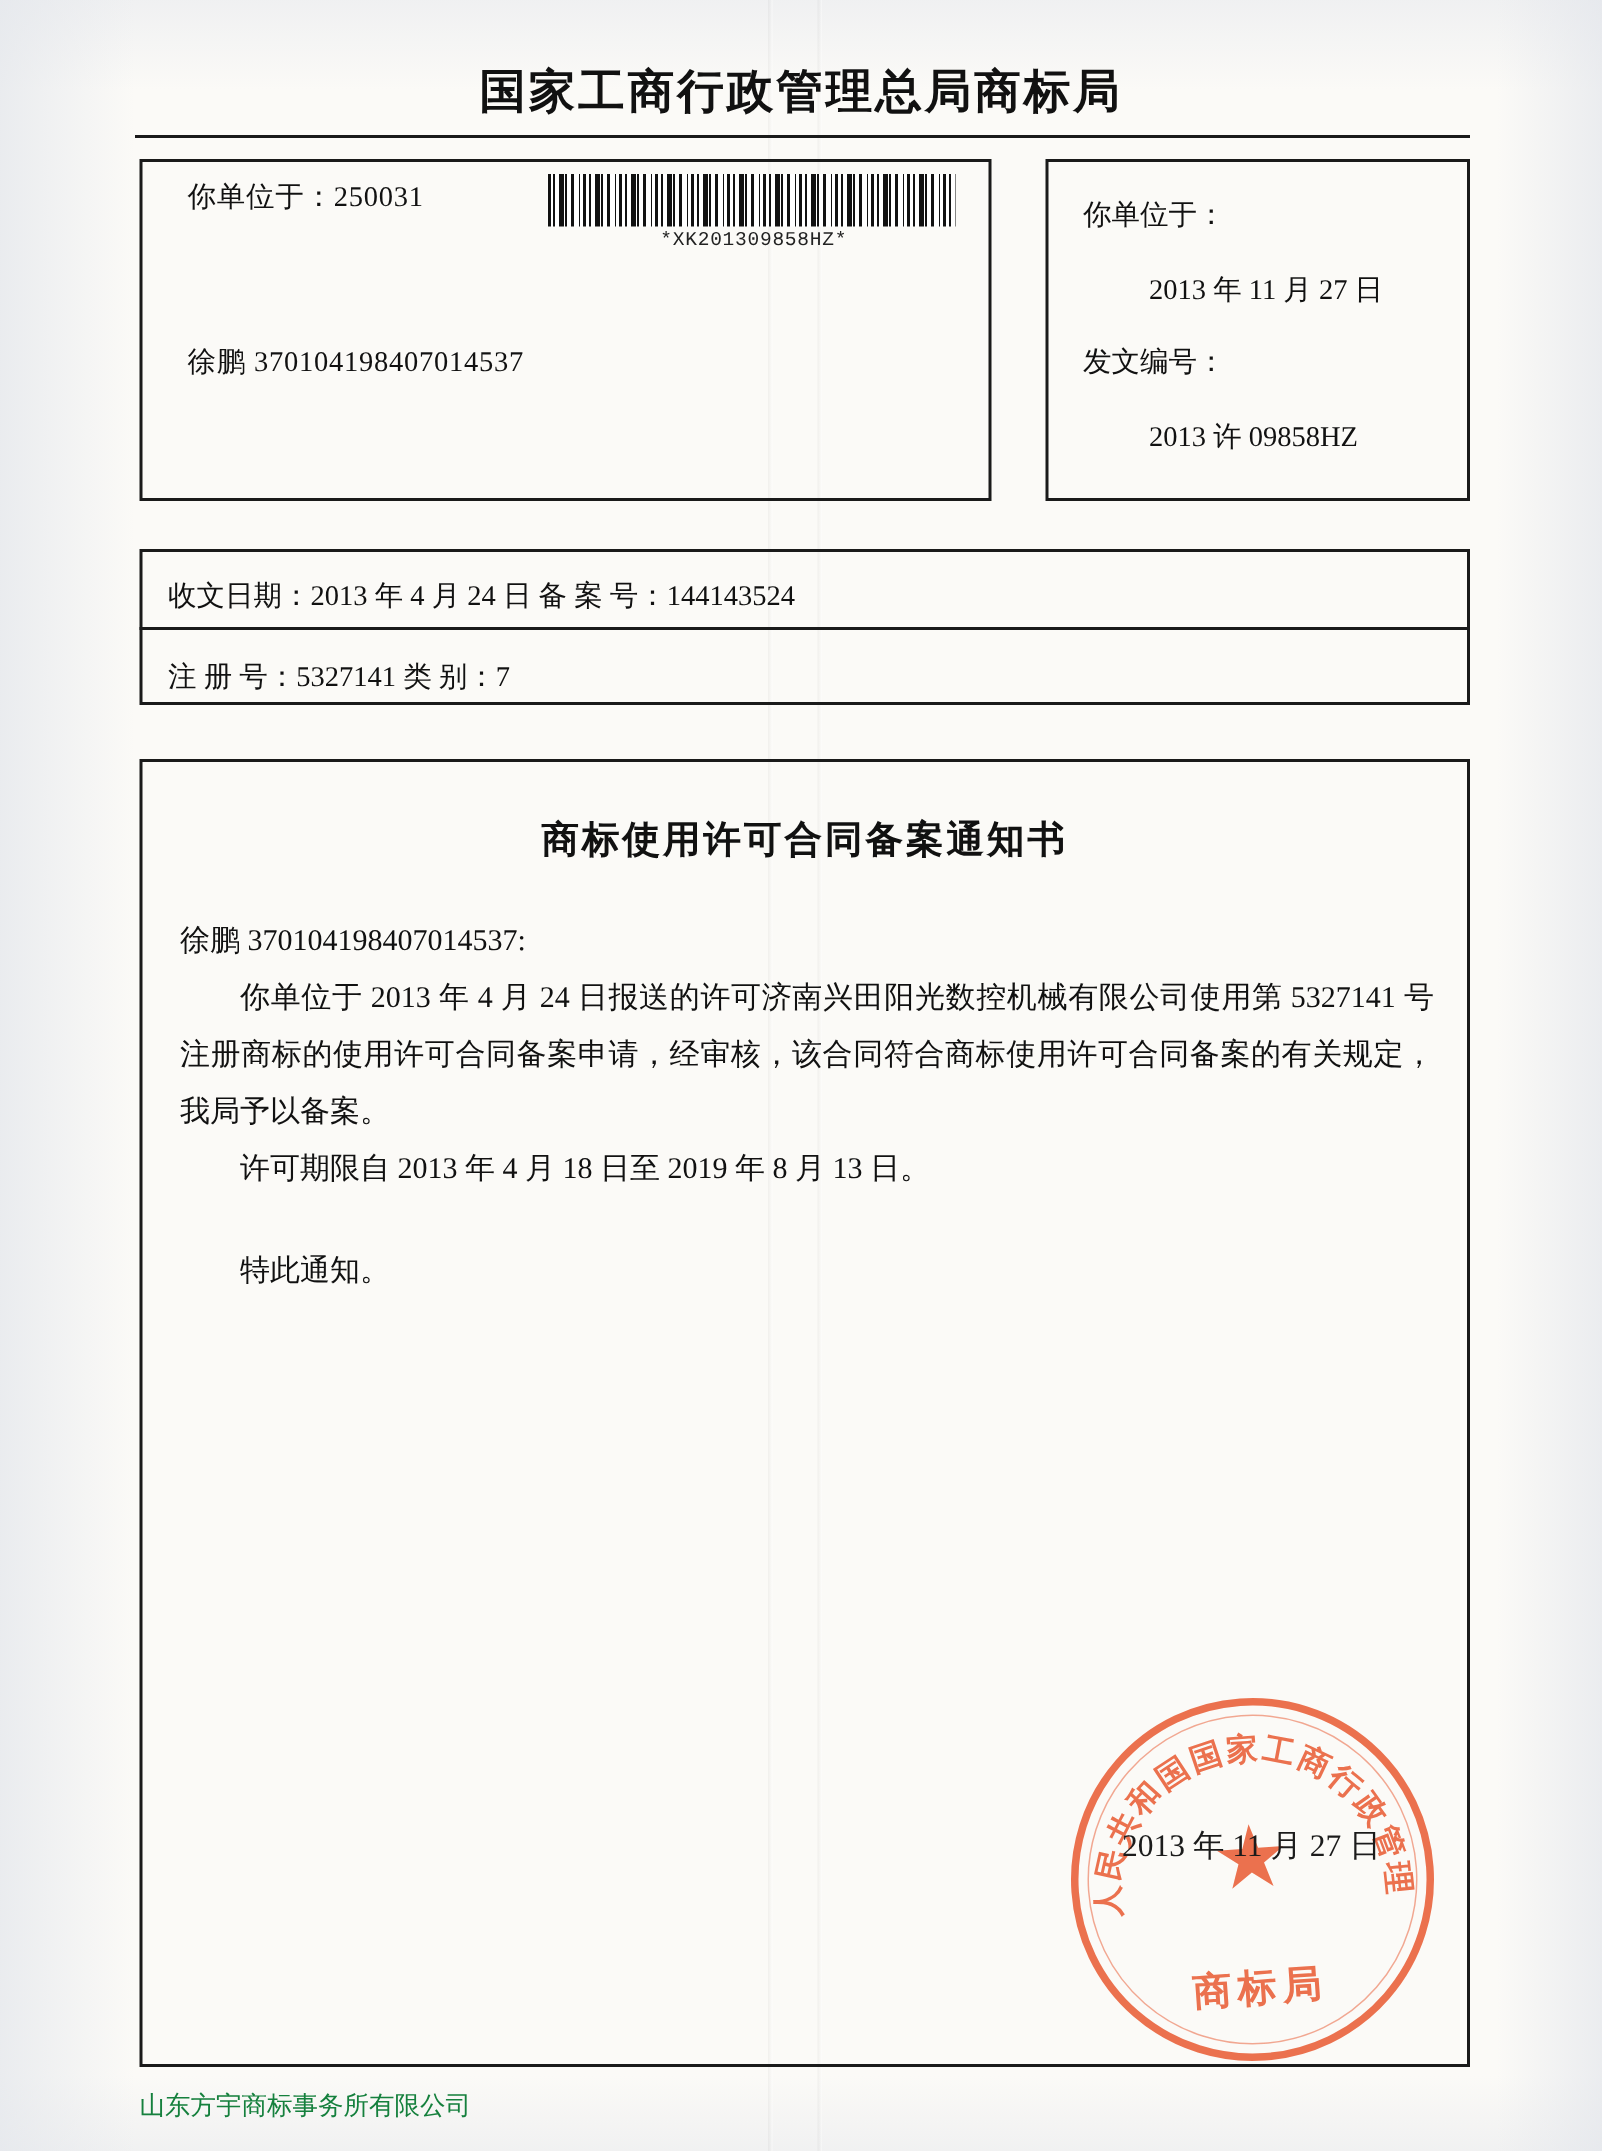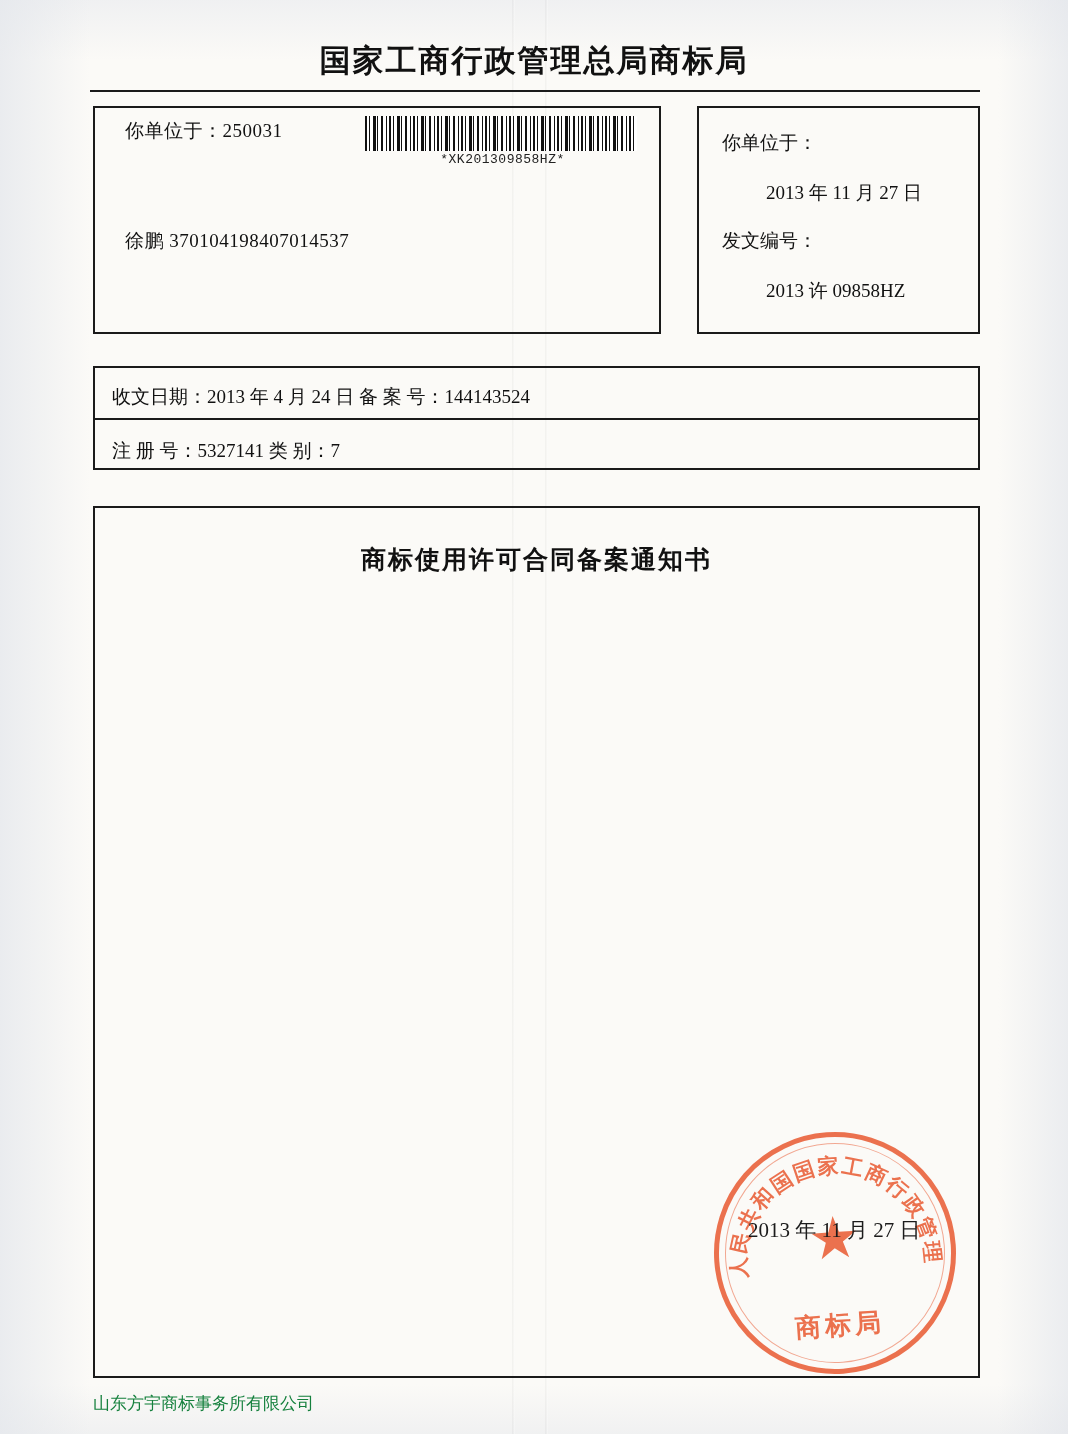--- a/index.html
+++ b/index.html
@@ -288,20 +288,26 @@
     <div class="date-line dl-3">发文编号：</div>
     <div class="date-line dl-4">2013 许 09858HZ</div>
 
     <div class="box box-rec"></div>
     <div class="rec-divider"></div>
     <div class="rec-line rl-1">收文日期：2013 年 4 月 24 日   备 案 号：144143524</div>
     <div class="rec-line rl-2">注 册 号：5327141            类    别：7</div>
 
     <div class="box box-body"></div>
     <div class="body-title">商标使用许可合同备案通知书</div>
+    <div class="body-text">
+      <p>徐鹏 370104198407014537:</p>
+      <p class="indent2">你单位于 2013 年 4 月 24 日报送的许可济南兴田阳光数控机械有限公司使用第 5327141 号注册商标的使用许可合同备案申请，经审核，该合同符合商标使用许可合同备案的有关规定，我局予以备案。</p>
+      <p class="indent2">许可期限自 2013 年 4 月 18 日至 2019 年 8 月 13 日。</p>
+      <p class="indent2 gap-top">特此通知。</p>
+    </div>
 
     <div class="seal">
       <div class="seal-inner"></div>
       <svg class="seal-arc" viewBox="0 0 232 232">
         <defs>
           <path id="arcpath" d="M 26,126 A 90,90 0 1 1 206,126"></path>
         </defs>
         <text>
           <textPath href="#arcpath" startOffset="50%" text-anchor="middle">中华人民共和国国家工商行政管理总局</textPath>
         </text>

